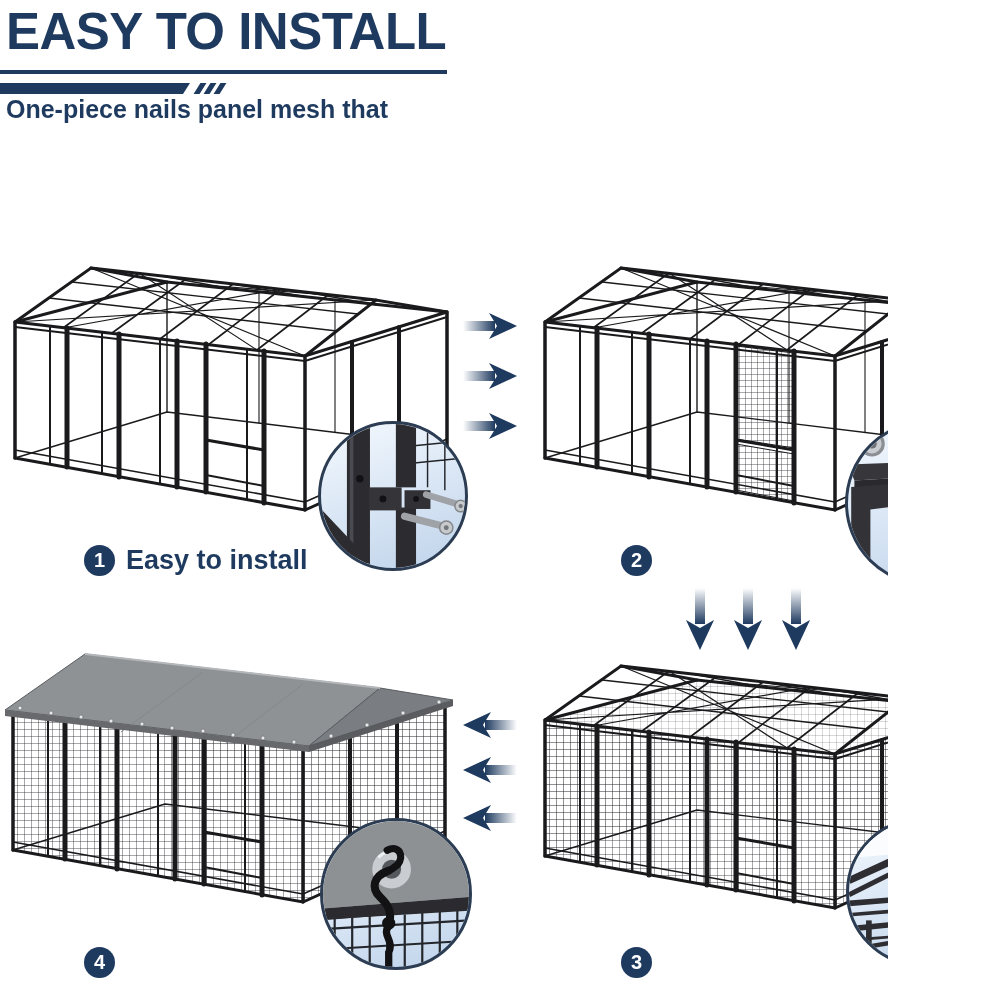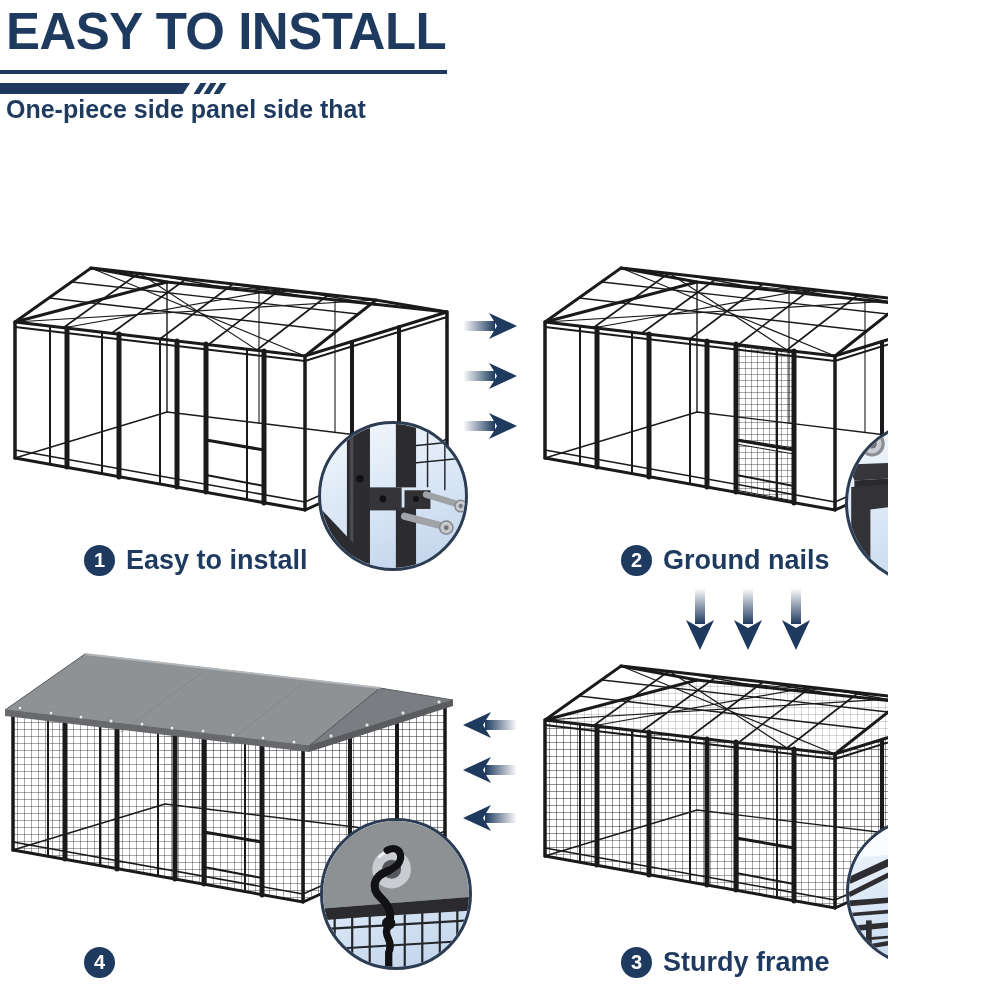--- a/index.html
+++ b/index.html
@@ -39,21 +39,21 @@
 
   <div class="title">EASY TO INSTALL</div>
   <div class="title-underline"></div>
   <div class="title-bar"></div>
   <div class="title-slashes">
     <span></span>
       <span></span>
       <span></span>
   </div>
   <div class="subtitle">
-    <div>One-piece side panel side that</div>
+    <div>One-piece nails panel mesh that</div>
   </div>
 
   <svg class="kennel" style="left:5px;top:260px;" viewBox="0 0 452 252">
     <g stroke="#1a1a1c" fill="none" stroke-linecap="round">
 
       <path d="M10,62 L300,96 L442,52 L162,22 Z" stroke-width="3"></path>
       <path d="M10,67 L300,101 L442,57" stroke-width="2"></path>
       <path d="M10,62 L86,8 L162,22" stroke-width="3"></path>
       <path d="M300,96 L371,40 L442,52" stroke-width="3"></path>
       <path d="M86,8 L371,40" stroke-width="3"></path>
@@ -181,21 +181,20 @@
       <polygon points="2,40 30,38 30,52 14,54 14,100 2,100" fill="#333337"></polygon>
       <rect x="38" y="46" width="4" height="14" fill="#2a2a2e"></rect>
       <path d="M58,18 C58,7 71,5 72,14" stroke="#1f1f22" stroke-width="4.5" fill="none"></path>
       <rect x="56" y="15" width="5" height="85" fill="#1f1f22"></rect>
       <path d="M56.6,18 V100" stroke="#e8eef6" stroke-width="0.9" stroke-dasharray="1.6 1.6" fill="none"></path>
     </svg>
   </div>
 
   <div class="step-label" style="left:621px;top:545px;">
     <span class="badge">2</span>
-    <span class="step-text">Ground nails</span>
   </div>
 
   <svg class="arrow" style="left:686px;top:588px;" width="28" height="62" viewBox="0 0 28 62">
     <defs>
         <linearGradient id="gd1" x1="0" y1="0" x2="0" y2="1">
       <stop offset="0" stop-color="#1e3a5f" stop-opacity="0"></stop>
           <stop offset="1" stop-color="#1e3a5f"></stop>
         </linearGradient>
       </defs>
     <rect x="9" y="0" width="10" height="36" fill="url(#gd1)"></rect>
@@ -271,21 +270,20 @@
         <path d="M4,90 L40,84 M42,92 L96,82" stroke-width="3"></path>
       </g>
       <rect x="12" y="70" width="4" height="30" fill="#2e2e32"></rect>
       <rect x="50" y="64" width="4" height="36" fill="#2e2e32"></rect>
       <rect x="82" y="60" width="4" height="40" fill="#2e2e32"></rect>
     </svg>
   </div>
 
   <div class="step-label" style="left:621px;top:947px;">
     <span class="badge">3</span>
-    <span class="step-text">Sturdy frame</span>
   </div>
 
   <svg class="arrow" style="left:463px;top:712px;" width="54" height="26" viewBox="0 0 54 26">
     <defs>
         <linearGradient id="gl1" x1="0" y1="0" x2="1" y2="0">
       <stop offset="0" stop-color="#1e3a5f"></stop>
           <stop offset="1" stop-color="#1e3a5f" stop-opacity="0"></stop>
         </linearGradient>
       </defs>
     <rect x="22" y="8" width="32" height="10" fill="url(#gl1)"></rect>

